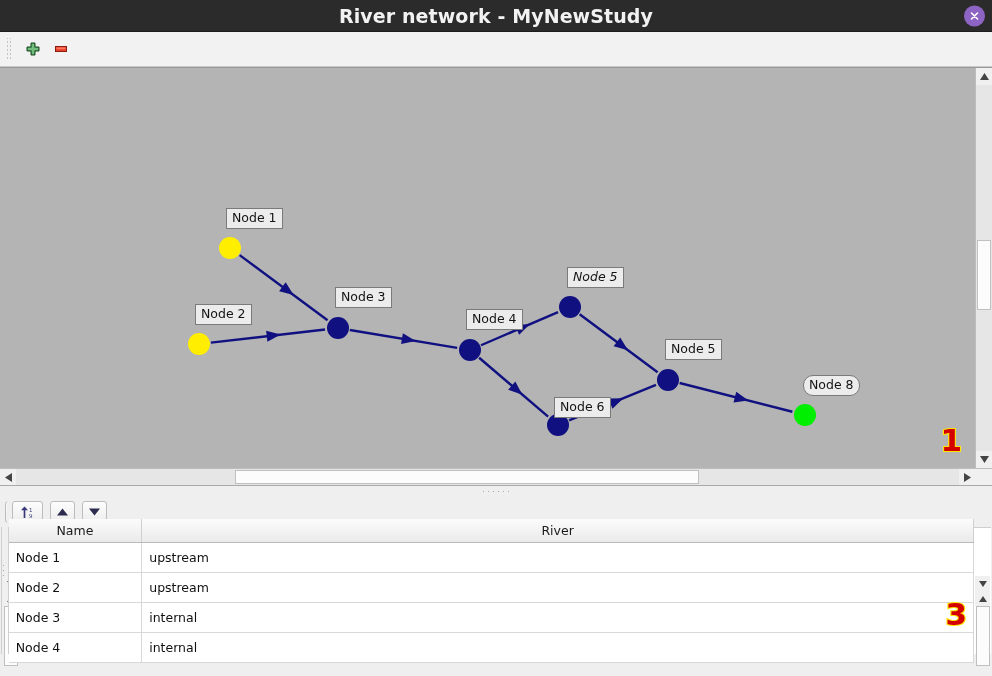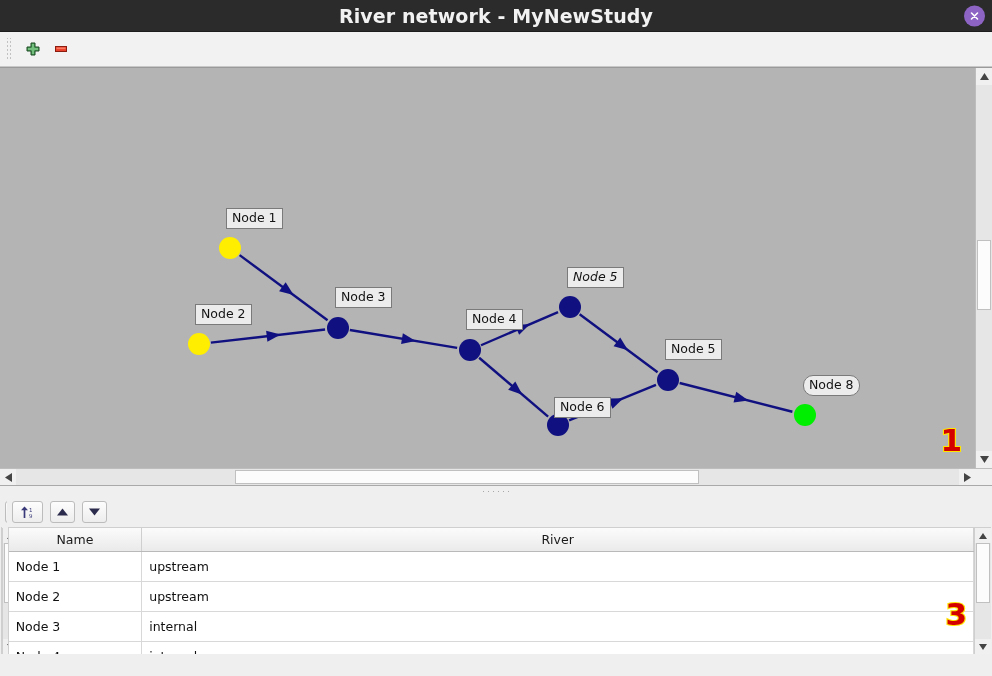--- a/index.html
+++ b/index.html
@@ -196,20 +196,21 @@
 
   .grid-wrap {
     flex: 1 1 auto;
     display: flex;
     min-height: 0;
     border-top: 1px solid #cfcfcf;
     background: #ffffff;
     position: relative;
     margin: 0 1px 0 1px;
     border-left: 1px solid #cfcfcf;
+    align-items: center;
   }
   .grid {
     flex: 1 1 auto;
     min-width: 0;
     overflow: hidden;
     background: #fff;
   }
   table.data {
     width: 100%;
     border-collapse: collapse;

